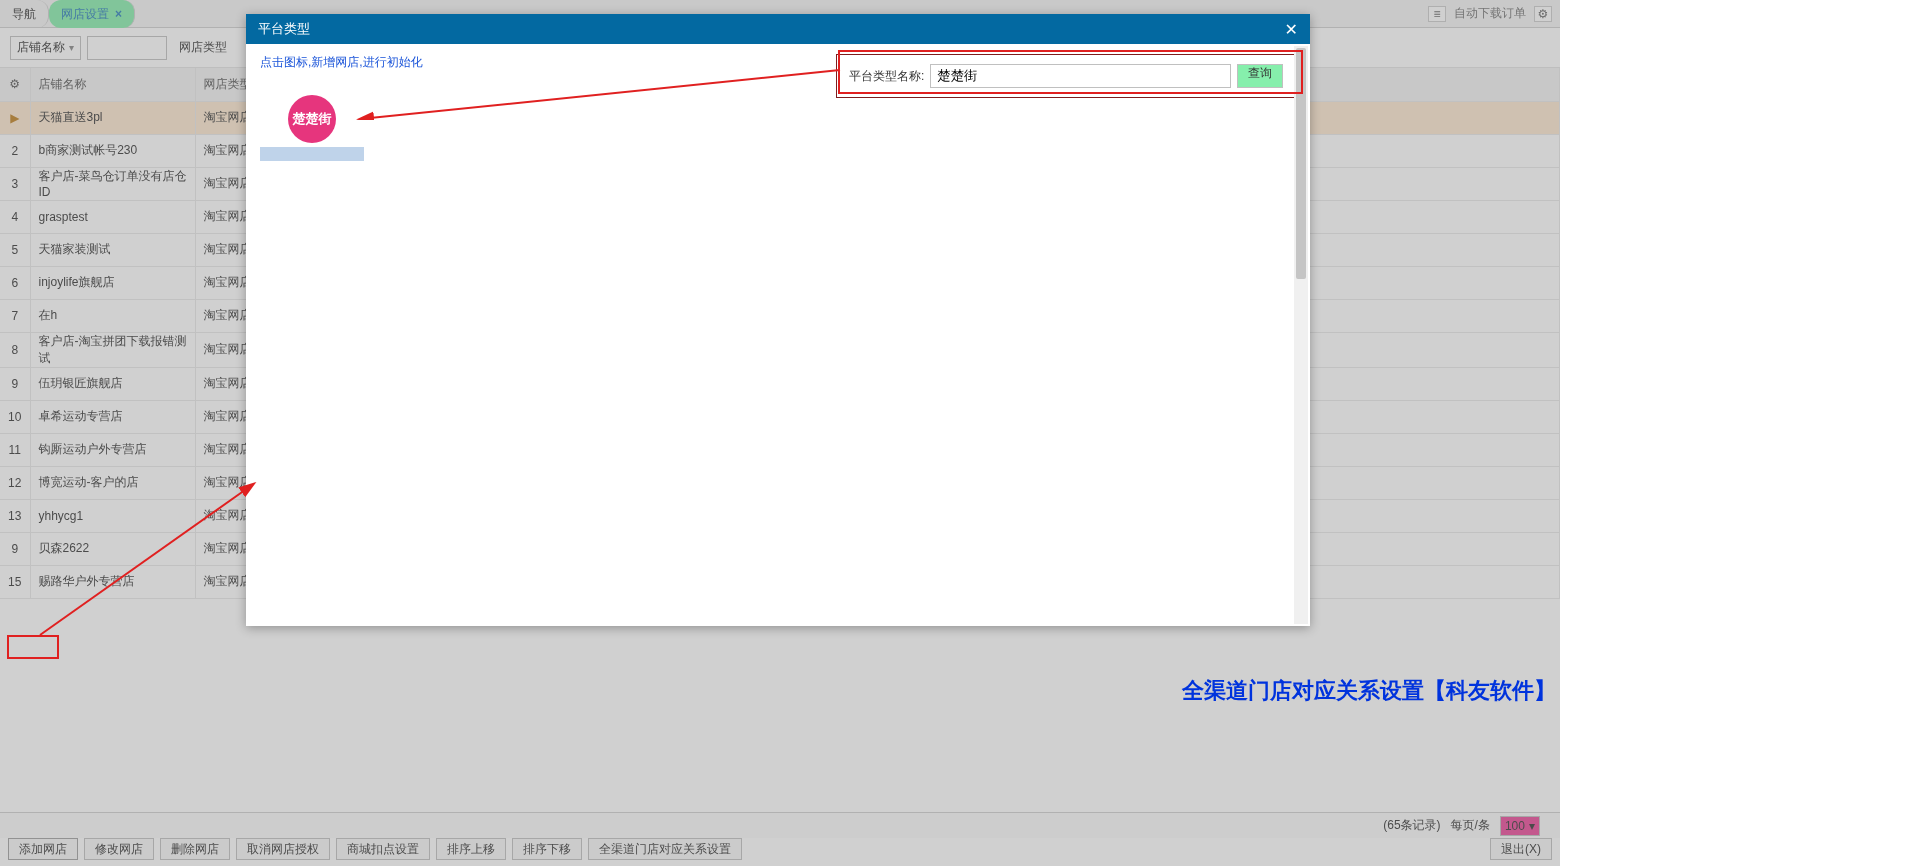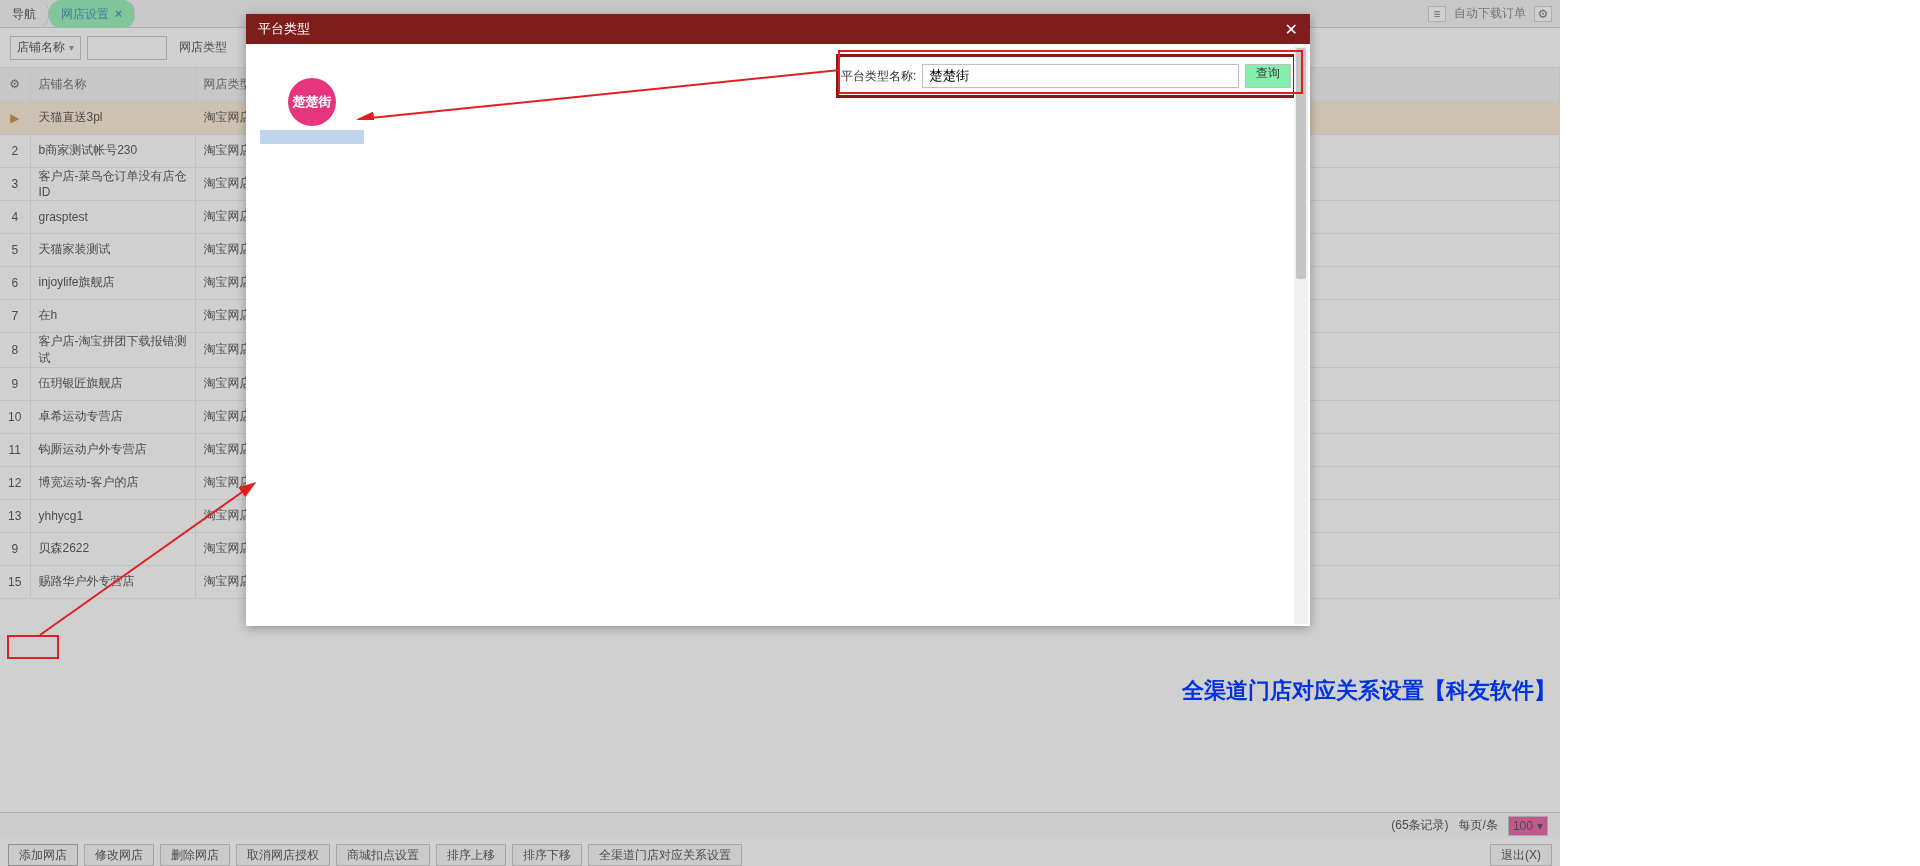--- a/index.html
+++ b/index.html
@@ -26,38 +26,38 @@
     .table { width: 100%; border-collapse: collapse; }
     .table th, .table td { border-bottom: 1px solid #e8e8e8; border-right: 1px solid #e8e8e8; padding: 0 8px; height: 33px; text-align: left; font-weight: normal; }
     .table th { background: #f3f3f3; color: #555; }
     .table th:first-child, .table td:first-child { width: 30px; text-align: center; }
     .col-name { width: 165px; }
     .col-type { }
     .row-selected { background: #fde8d0; }
     .row-marker { color: #c08020; }
     
     
-    .status-bar { position: absolute; left: 0; right: 0; bottom: 28px; height: 26px; border-top: 1px solid #d0d0d0; background: #fafafa; display: flex; align-items: center; justify-content: flex-end; padding: 0 12px; gap: 10px; }
+    .status-bar { position: absolute; left: 0; right: 0; bottom: 28px; height: 26px; border-top: 1px solid #d0d0d0; background: #fafafa; display: flex; align-items: center; justify-content: flex-end; padding: 0 20px; gap: 10px; }
     .status-select { border: 1px solid #c0c0c0; height: 20px; padding: 0 4px; display: flex; align-items: center; gap: 4px; background: #ec4899; }
     
     
-    .action-bar { position: absolute; left: 0; right: 0; bottom: 0; height: 28px; display: flex; align-items: flex-end; gap: 6px; padding: 0 8px; }
+    .action-bar { position: absolute; left: 0; right: 0; bottom: 0; height: 28px; display: flex; align-items: flex-start; gap: 6px; padding: 0 8px; }
     .btn { border: 1px solid #c0c0c0; background: #f8f8f8; height: 22px; padding: 0 10px; display: inline-flex; align-items: center; cursor: pointer; }
     .btn.primary-outline { border-color: #a0a0a0; }
     .action-bar .right { margin-left: auto; }
     
     
     .overlay { position: absolute; inset: 0; background: rgba(120,120,120,0.35); }
     .modal { position: absolute; top: 14px; left: 246px; width: 1064px; height: 612px; background: #fff; box-shadow: 0 2px 10px rgba(0,0,0,0.3); display: flex; flex-direction: column; }
-    .modal-header { height: 30px; background: #7f1d1d; color: #fff; display: flex; align-items: center; padding: 0 12px; font-size: 13px; }
+    .modal-header { height: 30px; background: #0369a1; color: #fff; display: flex; align-items: center; padding: 0 12px; font-size: 13px; }
     .modal-header .close { margin-left: auto; cursor: pointer; font-size: 16px; }
     .modal-body { flex: 1; padding: 10px 14px; position: relative; }
     .hint-line { display: flex; align-items: center; gap: 10px; }
     .hint-text { color: #1a54d9; }
-    .search-panel { position: absolute; right: 14px; top: 10px; display: flex; align-items: center; gap: 6px; border: 3px solid #7f1d1d; padding: 6px 2px; height: 44px; width: 460px; }
+    .search-panel { position: absolute; right: 14px; top: 10px; display: flex; align-items: center; gap: 6px; border: 1px solid #7f1d1d; padding: 6px 12px; height: 44px; width: 460px; }
     .search-panel .search-input { flex: 1; border: 1px solid #c0c0c0; height: 24px; padding: 0 6px; }
     .search-btn { border: 1px solid #c0c0c0; background: #86efac; height: 24px; padding: 0 10px; cursor: pointer; }
     
     .platform-cell { margin-top: 24px; width: 104px; text-align: center; }
     .platform-icon { width: 48px; height: 48px; border-radius: 50%; background: #e6357d; color: #fff; display: flex; align-items: center; justify-content: center; font-weight: bold; font-size: 13px; margin: 0 auto; }
     .platform-underline { height: 14px; background: #bfd3ea; margin-top: 4px; }
     
     .modal-scrollbar { position: absolute; right: 2px; top: 32px; bottom: 2px; width: 14px; background: #f0f0f0; }
     .modal-scrollbar .thumb { position: absolute; left: 2px; right: 2px; top: 2px; height: 40%; background: #c5c5c5; border-radius: 2px; }
     
@@ -209,20 +209,23 @@
 </div>
 
 <div class="overlay"></div>
 
 <div class="modal">
   <div class="modal-header">
     <span>平台类型</span>
     <span class="close">✕</span>
   </div>
   <div class="modal-body">
+    <div class="hint-line">
+      <span class="hint-text">点击图标,新增网店,进行初始化</span>
+    </div>
     <div class="search-panel">
       <span>平台类型名称:</span>
       <input class="search-input" value="楚楚街" style="">
       <span class="search-btn">查询</span>
     </div>
     <div class="platform-cell">
       <div class="platform-icon">楚楚街</div>
       <div class="platform-underline"></div>
     </div>
   </div>

